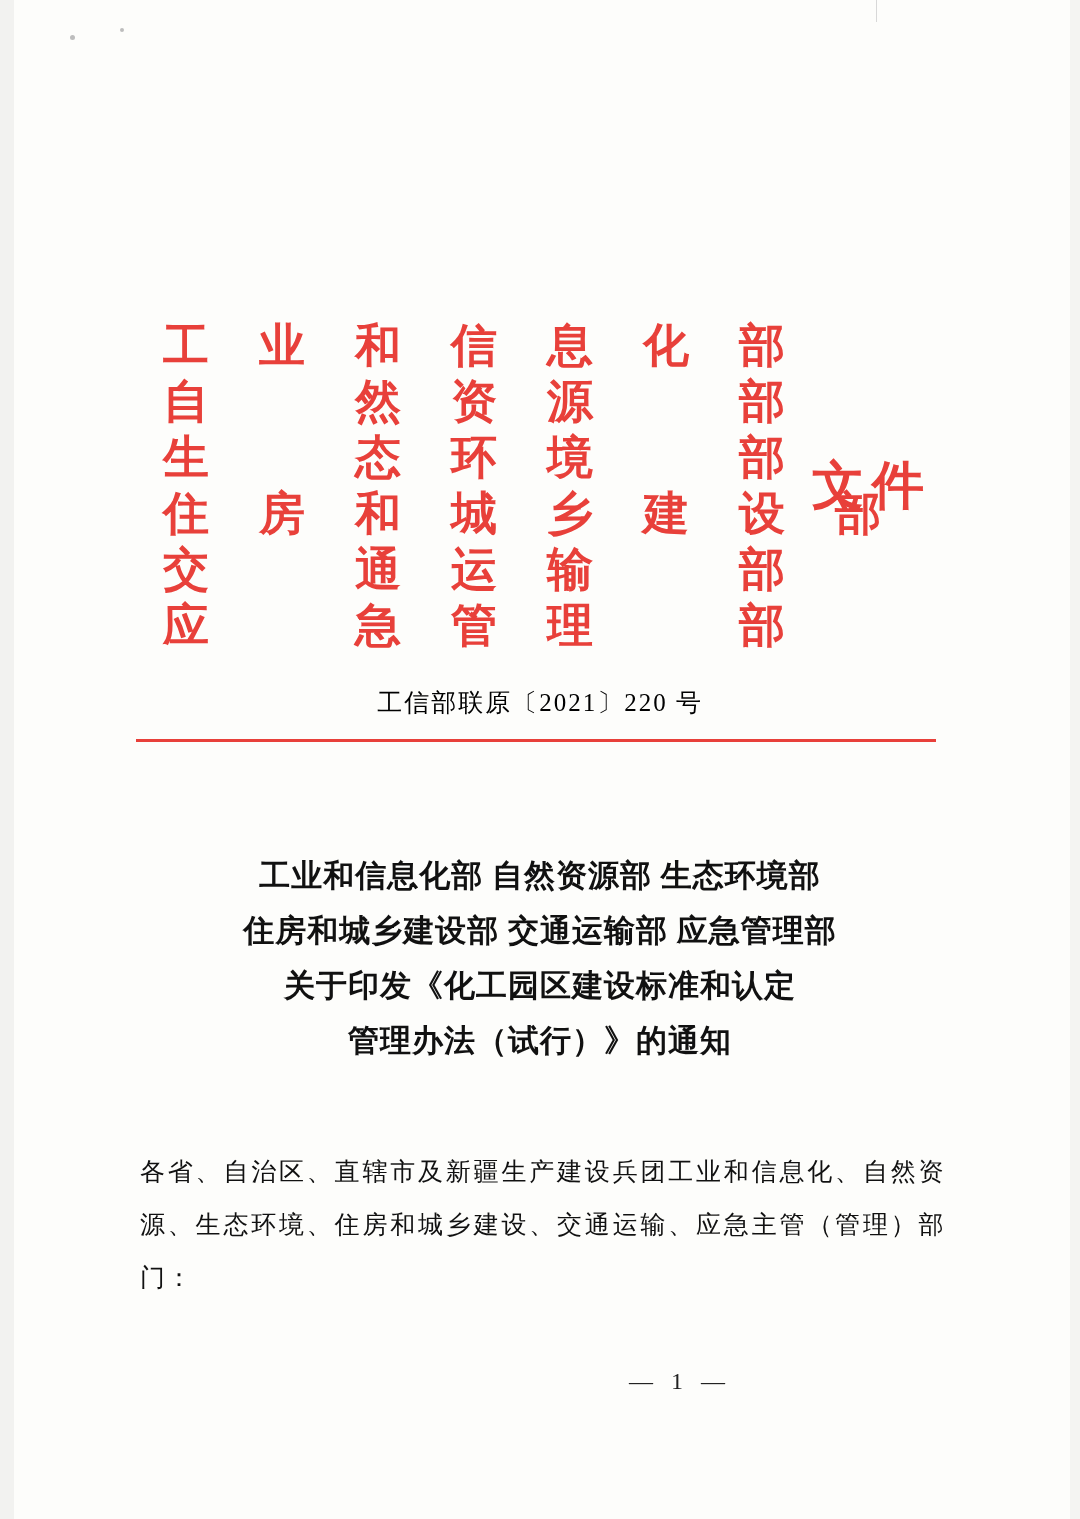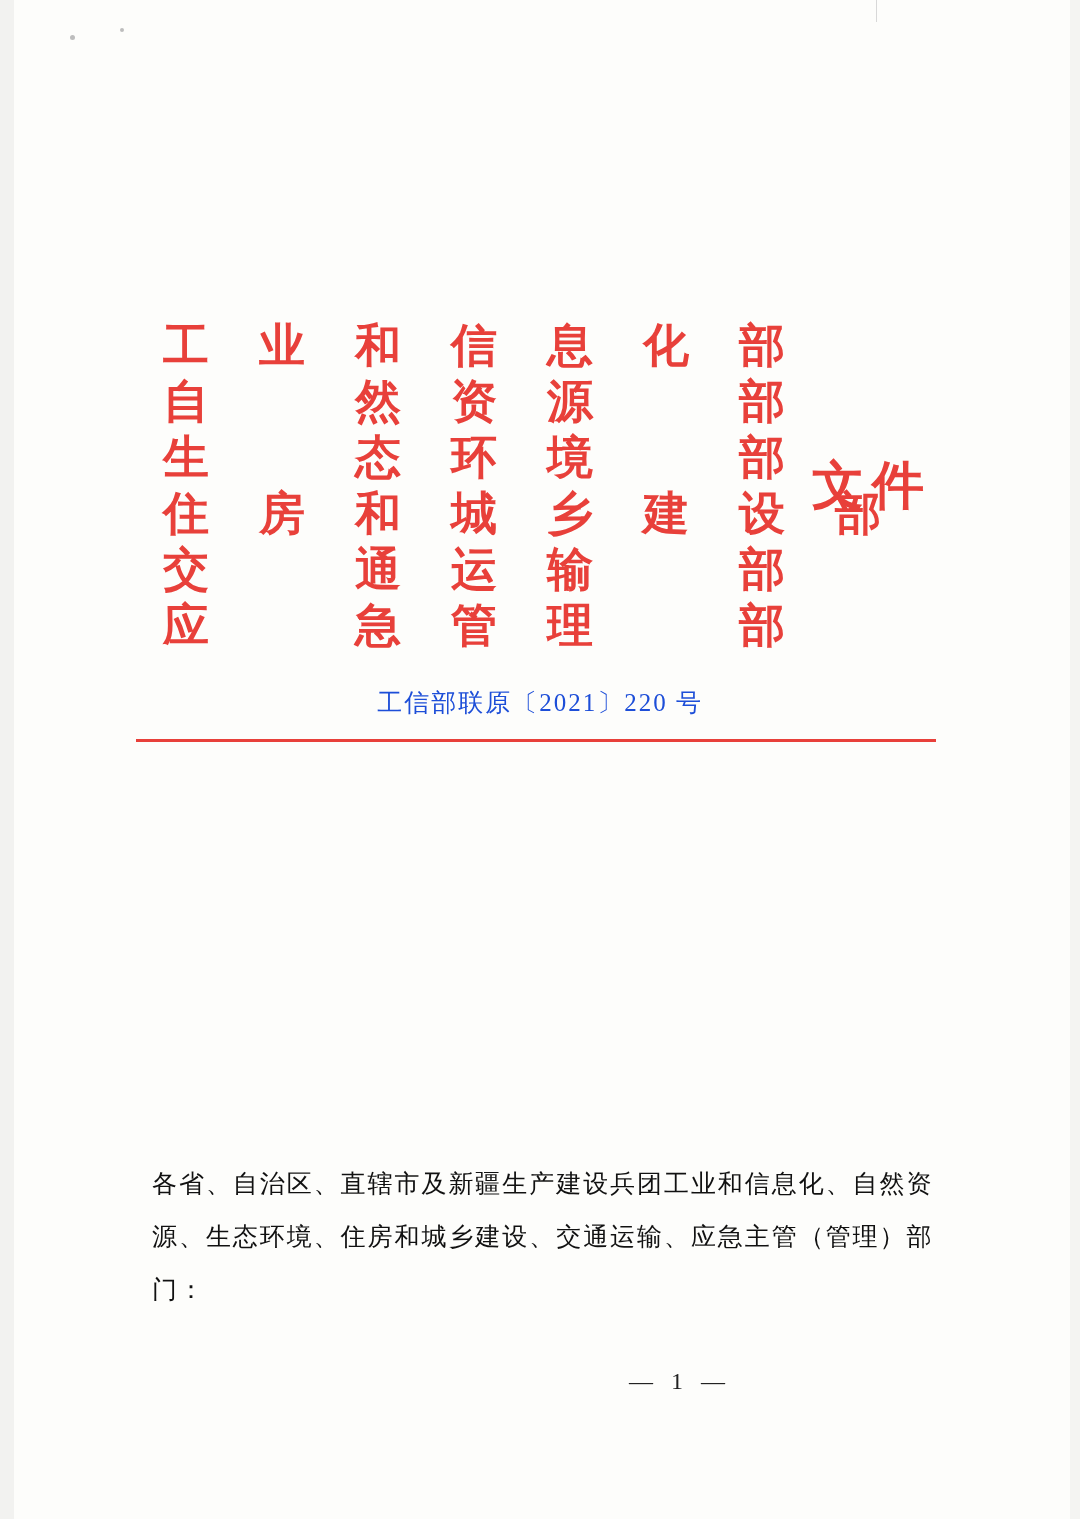--- a/index.html
+++ b/index.html
@@ -59,21 +59,21 @@
     letter-spacing: 8px;
     font-family: Liberation Sans, sans-serif;
   }
 
   .docnum {
     position: absolute;
     left: 0;
     top: 686px;
     width: 1080px;
     text-align: center;
-    color: #1d4ed8;
+    color: #000000;
     font-size: 25px;
     letter-spacing: 2px;
     font-family: "Liberation Serif", "DejaVu Serif", serif;
   }
   .redline {
     position: absolute;
     left: 136px;
     top: 739px;
     width: 800px;
     height: 3px;
@@ -100,21 +100,21 @@
     position: absolute;
     left: 140px;
     top: 1145px;
     width: 805px;
     font-size: 25px;
     line-height: 53px;
     color: #111;
     letter-spacing: 1.5px;
     text-align: justify;
   }
-  .body-text p { margin: 12px; }
+  .body-text p { margin: 0; }
   .indent { text-indent: 52px; }
 
   
   .pagenum {
     position: absolute;
     left: 0;
     top: 1368px;
     width: 1080px;
     text-align: center;
     font-size: 24px;
@@ -204,19 +204,25 @@
       <span class="cell"></span>
       <span class="cell">部</span>
     </div>
 
     <div class="wenjian">文件</div>
   </div>
 
   <div class="docnum">工信部联原〔2021〕220 号</div>
   <div class="redline"></div>
 
+  <div class="title">
+    <div>工业和信息化部 自然资源部 生态环境部</div>
+    <div>住房和城乡建设部 交通运输部 应急管理部</div>
+    <div>关于印发《化工园区建设标准和认定</div>
+    <div>管理办法（试行）》的通知</div>
+  </div>
 
   <div class="body-text">
     <p>各省、自治区、直辖市及新疆生产建设兵团工业和信息化、自然资源、生态环境、住房和城乡建设、交通运输、应急主管（管理）部门：</p>
   </div>
 
   <div class="pagenum">— 1 —</div>
 </div>
 
 </body></html>

